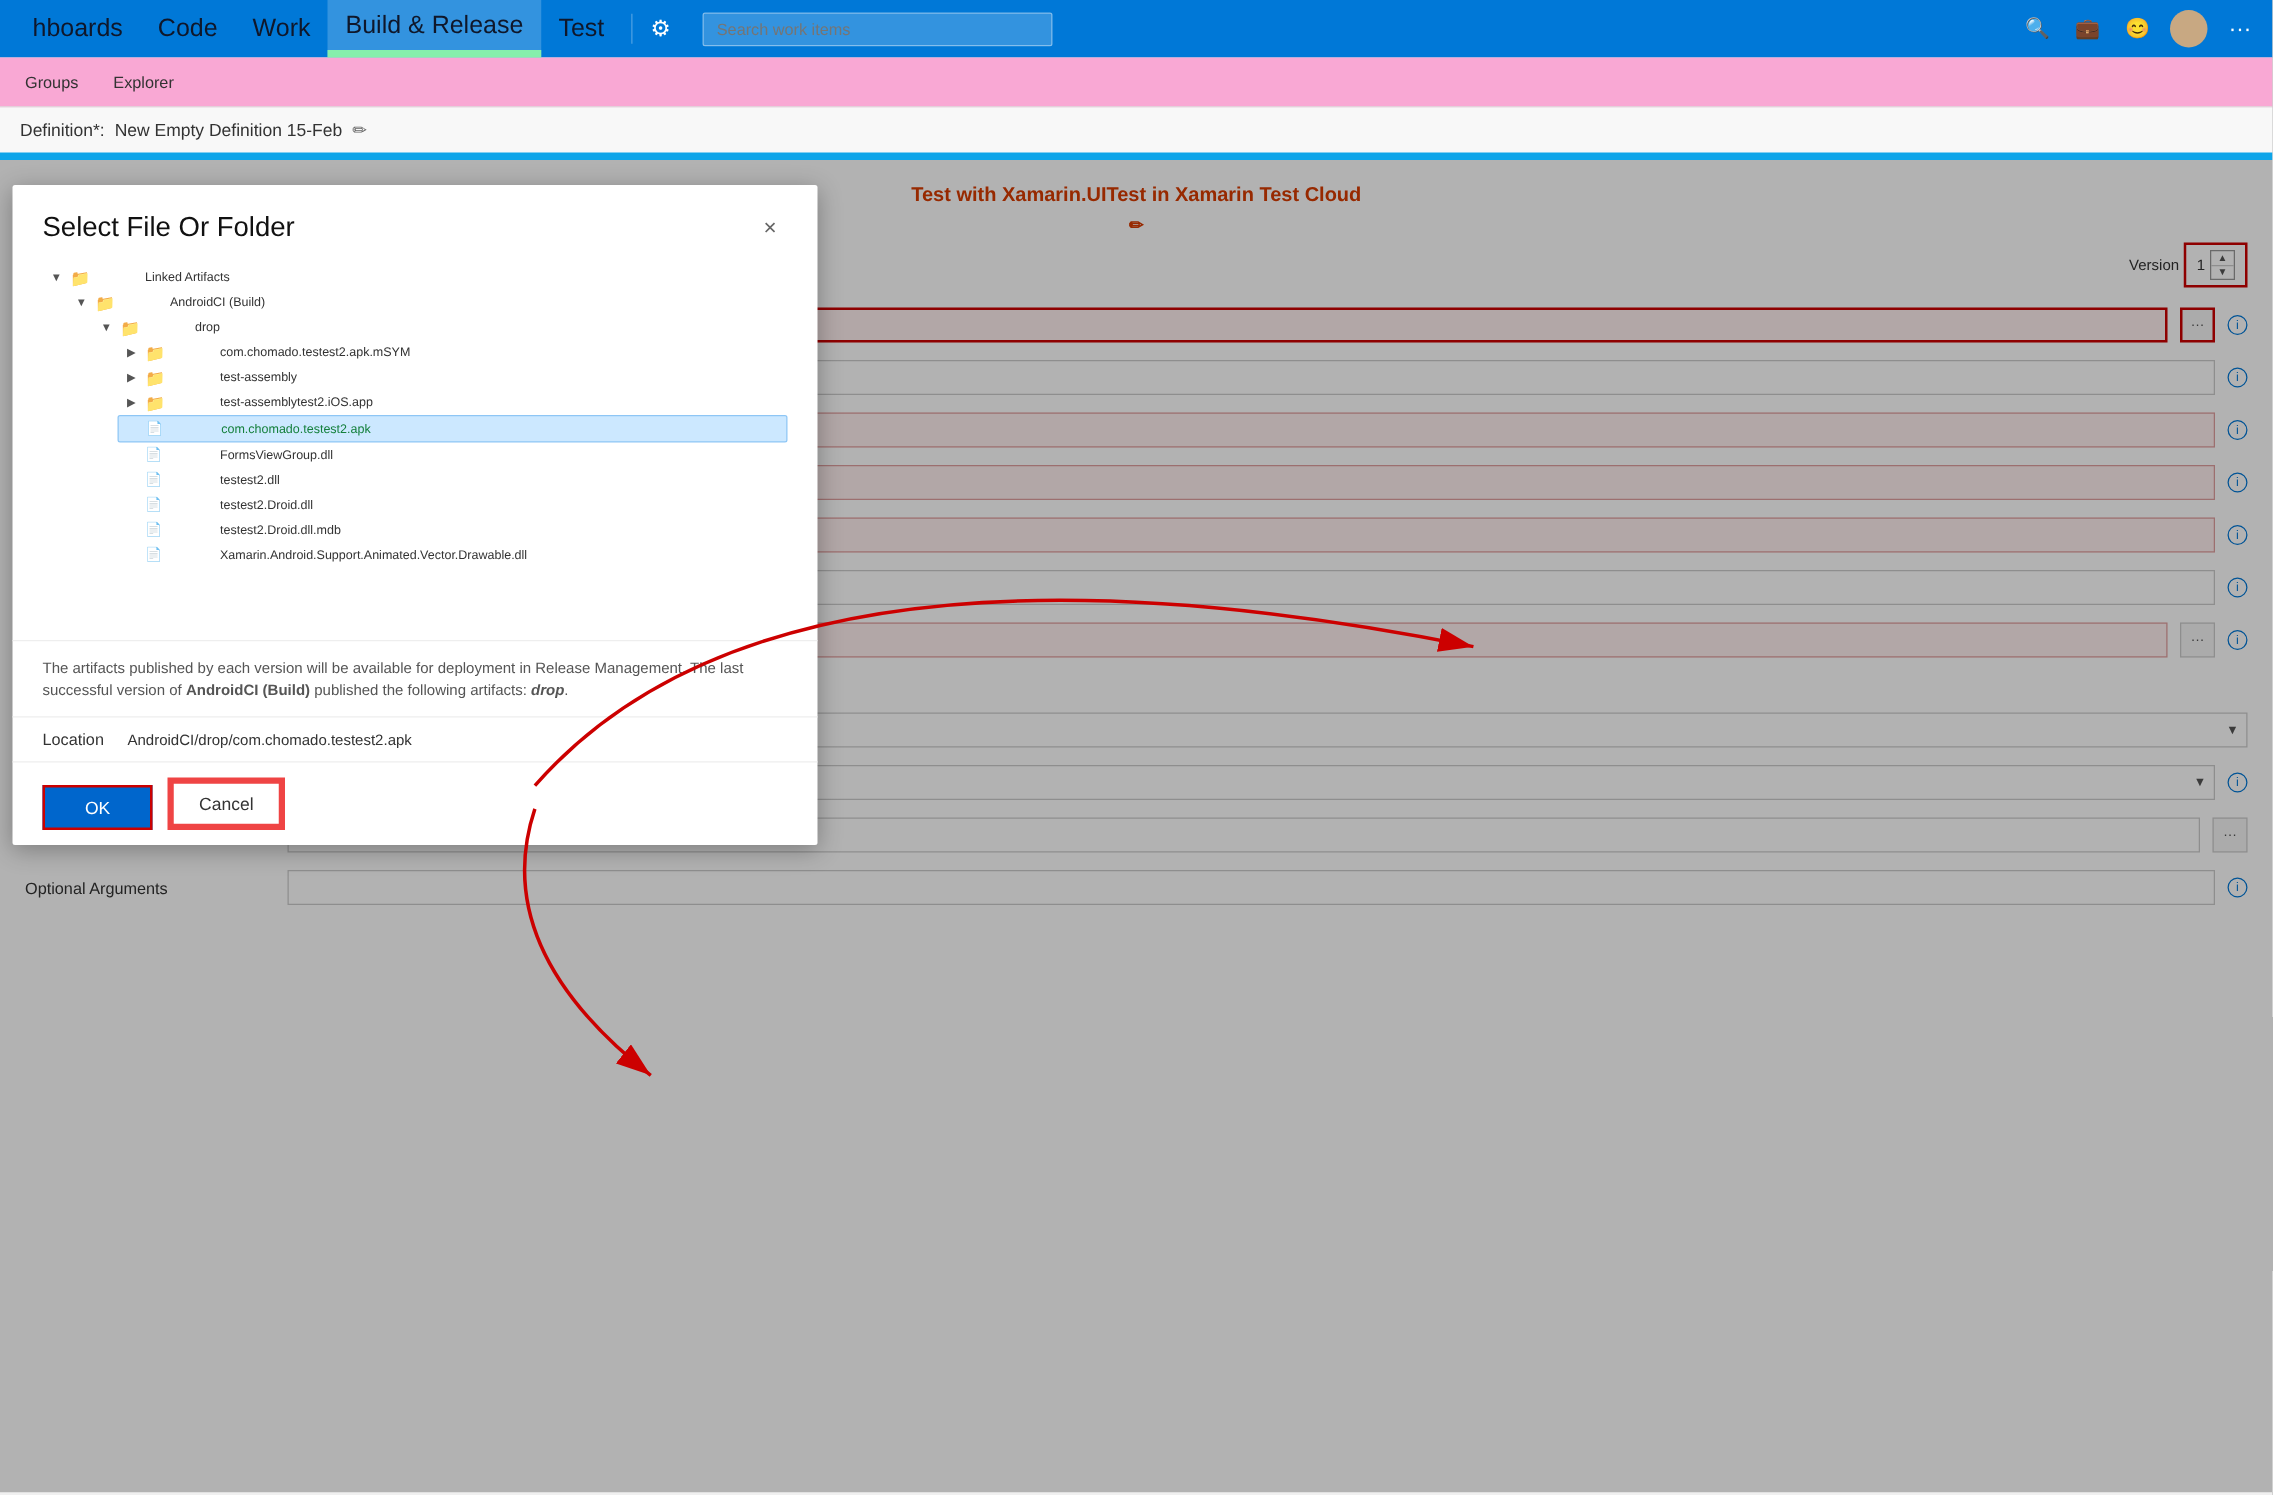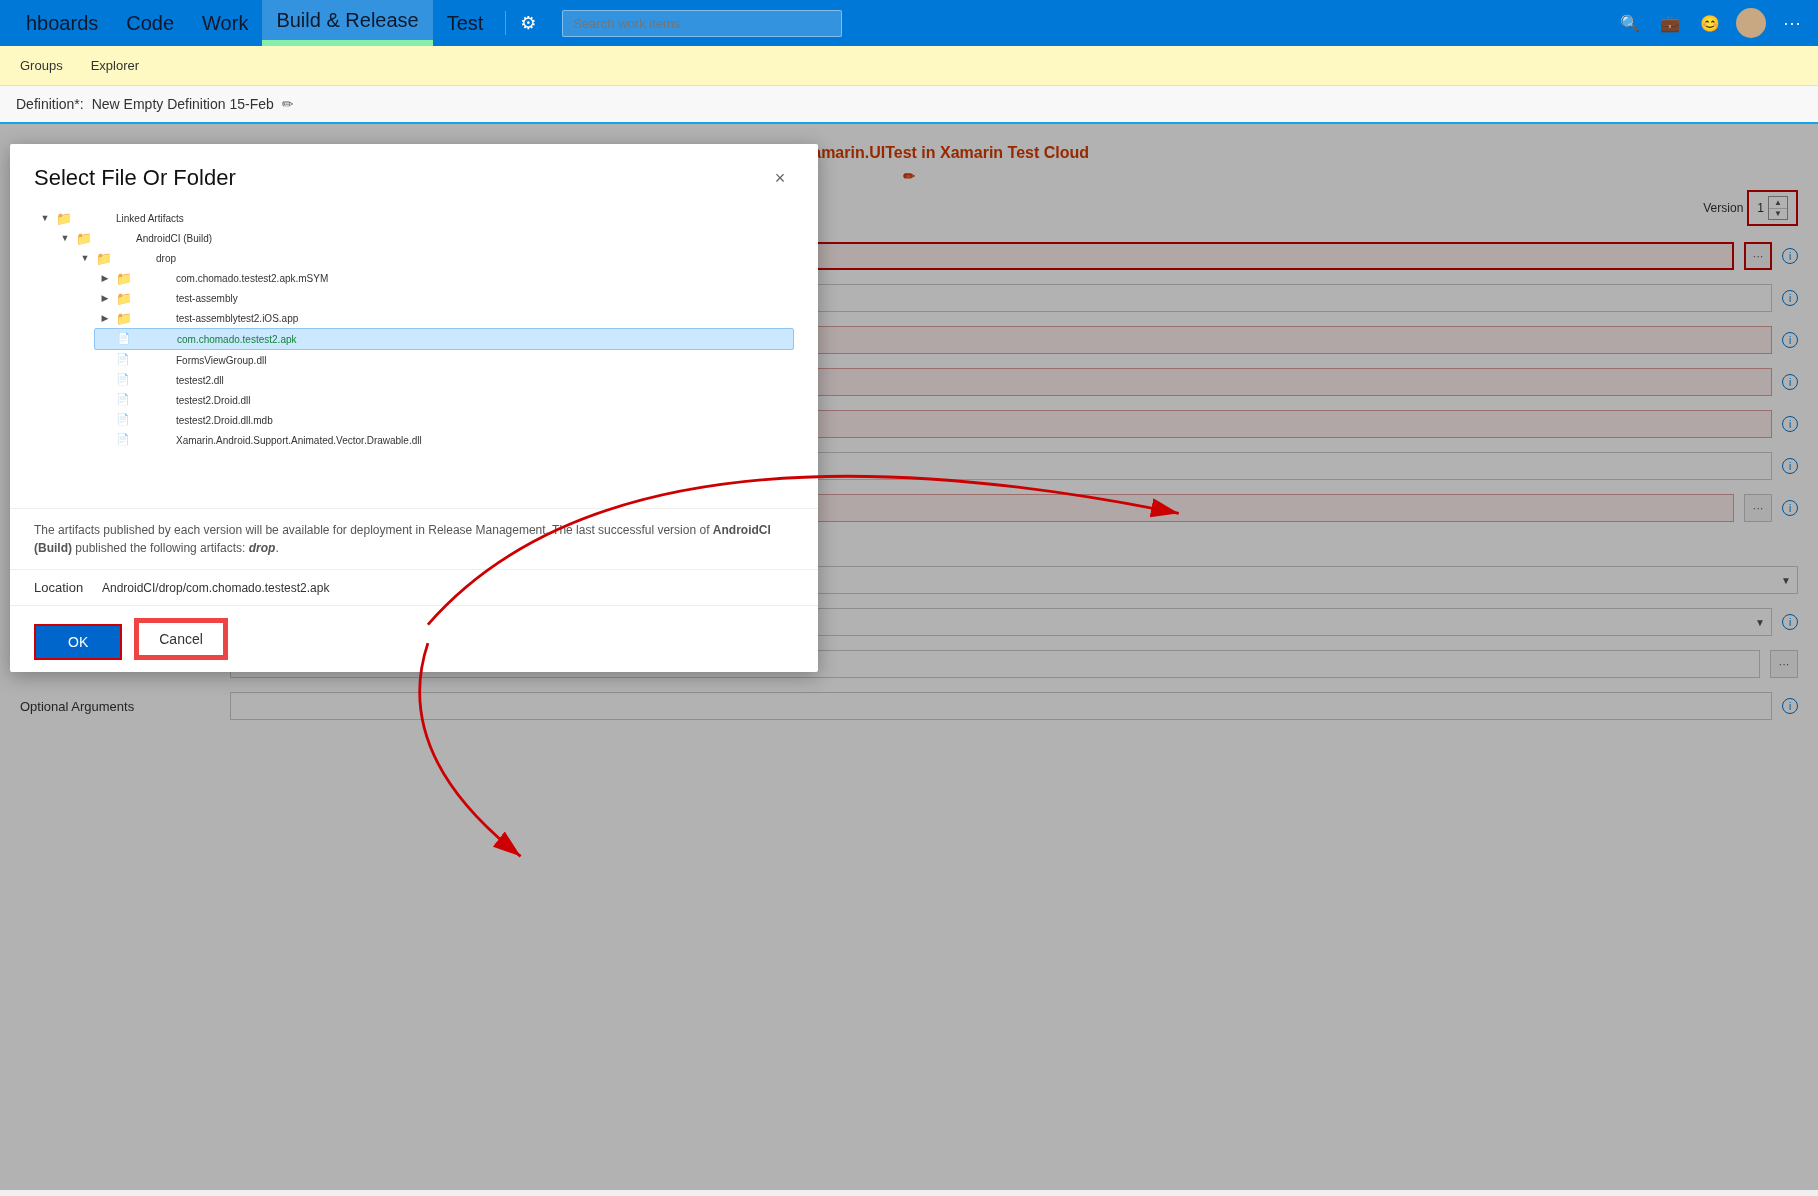--- a/index.html
+++ b/index.html
@@ -66,21 +66,21 @@
       background: #c8a882;
       overflow: hidden;
       display: flex;
       align-items: center;
       justify-content: center;
       cursor: pointer;
     }
 
     
     .sub-nav {
-      background: #fef9c3;
+      background: #f9a8d4;
       height: 40px;
       display: flex;
       align-items: center;
       padding: 0 16px;
       border-bottom: 1px solid #ddd;
       gap: 20px;
     }
     .sub-nav .sub-nav-item {
       height: 40px;
       display: flex;
@@ -88,21 +88,21 @@
       cursor: pointer;
       font-size: 13px;
       color: #333;
       padding: 0 4px;
     }
 
     
     .def-bar {
       background: #f8f8f8;
       padding: 10px 16px;
-      border-bottom: 2px solid #0ea5e9;
+      border-bottom: 6px solid #0ea5e9;
       font-size: 14px;
       color: #333;
       display: flex;
       align-items: center;
       gap: 8px;
     }
     .def-bar .edit-icon { color: #666; cursor: pointer; font-size: 14px; }
 
     
     .main-content {
@@ -266,21 +266,21 @@
       display: flex;
       align-items: flex-start;
       justify-content: flex-start;
       z-index: 100;
       padding: 20px 0 0 10px;
     }
 
     
     .modal {
       background: white;
-      width: 808px;
+      width: 644px;
       max-height: 580px;
       border-radius: 2px;
       box-shadow: 0 4px 20px rgba(0,0,0,0.3);
       display: flex;
       flex-direction: column;
       position: relative;
     }
     .modal-header {
       padding: 20px 24px 16px;
       display: flex;

